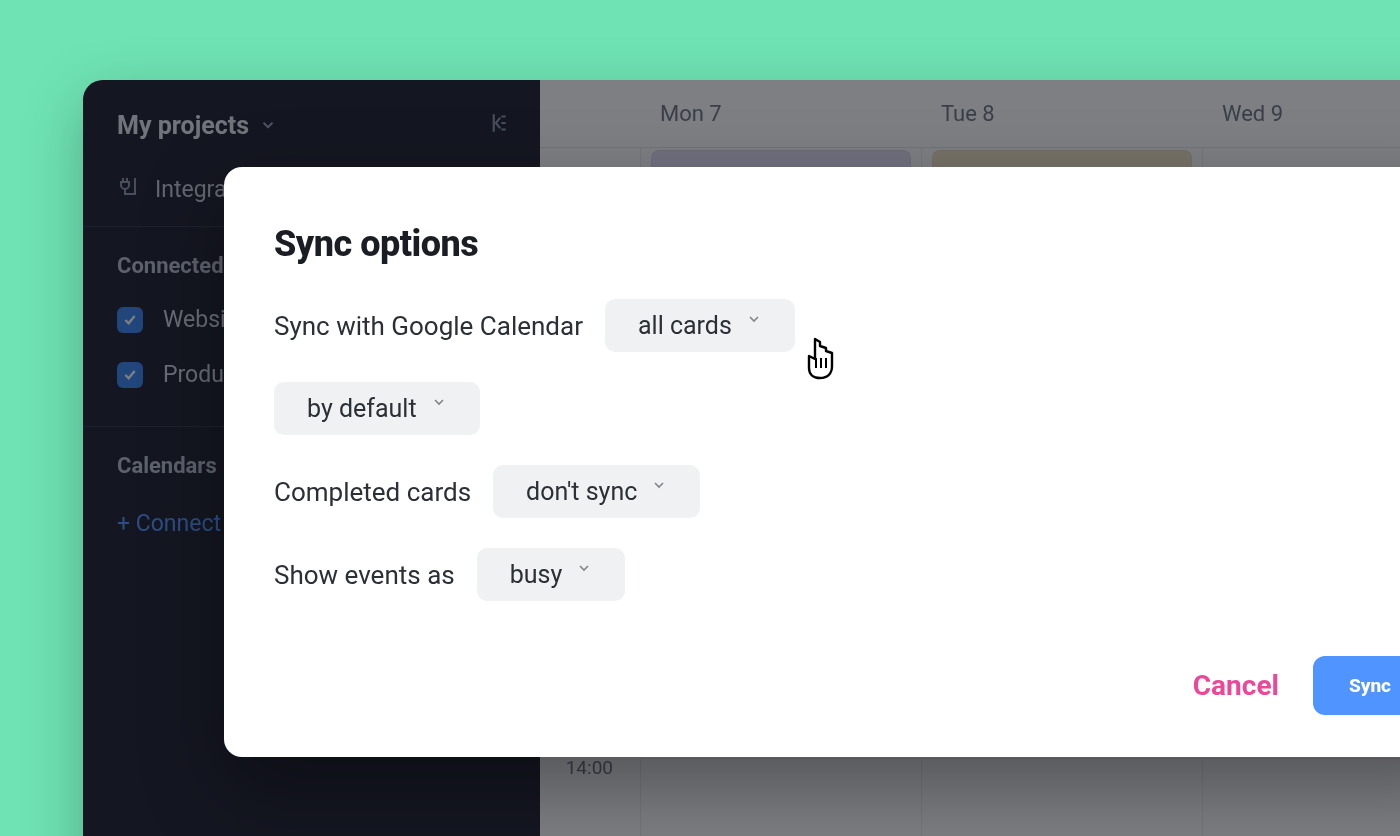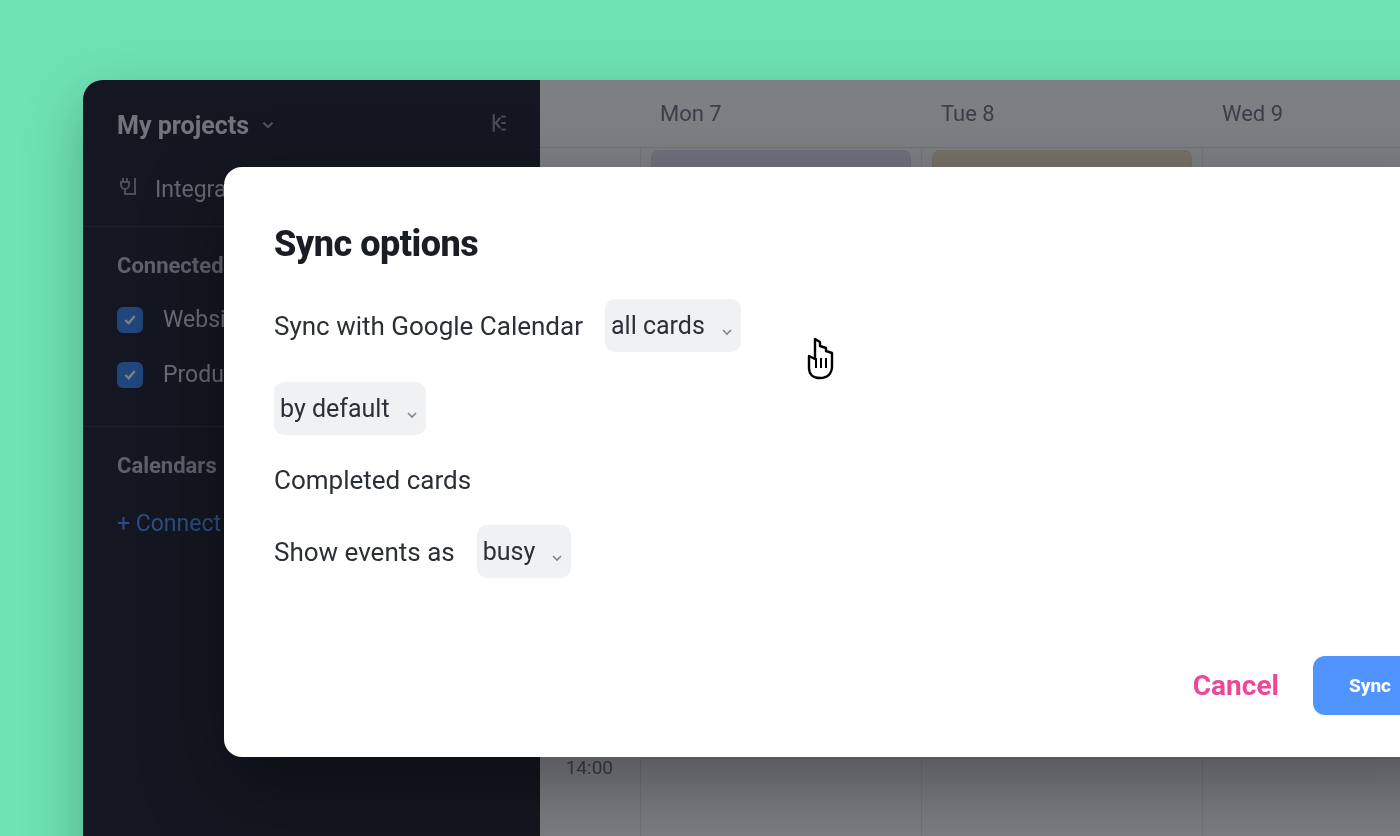--- a/index.html
+++ b/index.html
@@ -172,25 +172,25 @@
     gap: 22px;
     margin-bottom: 30px;
   }
   .field .label {
     font-size: 26px;
     color: #2b2f36;
   }
   .select {
     background: #f0f1f3;
     border-radius: 10px;
-    padding: 12px 6px;
+    padding: 12px 33px;
     font-size: 25px;
     color: #2b2f36;
     display: inline-flex;
-    align-items: flex-end;
+    align-items: flex-start;
     gap: 14px;
     cursor: pointer;
   }
   .select svg { opacity: 0.55; }
 
   .modal-actions {
     position: absolute;
     right: 48px;
     bottom: 42px;
     display: flex;
@@ -342,20 +342,26 @@
     <span class="select">
       <span>by default</span>
       <svg width="16" height="16" viewBox="0 0 24 24" fill="none" stroke="#2b2f36" stroke-width="2.5">
           <path d="M6 9l6 6 6-6"></path>
         </svg>
     </span>
   </div>
 
   <div class="field">
     <span class="label">Completed cards</span>
+    <span class="select">
+      <span>don't sync</span>
+      <svg width="16" height="16" viewBox="0 0 24 24" fill="none" stroke="#2b2f36" stroke-width="2.5">
+          <path d="M6 9l6 6 6-6"></path>
+        </svg>
+    </span>
   </div>
 
   <div class="field">
     <span class="label">Show events as</span>
     <span class="select">
       <span>busy</span>
       <svg width="16" height="16" viewBox="0 0 24 24" fill="none" stroke="#2b2f36" stroke-width="2.5">
           <path d="M6 9l6 6 6-6"></path>
         </svg>
     </span>

